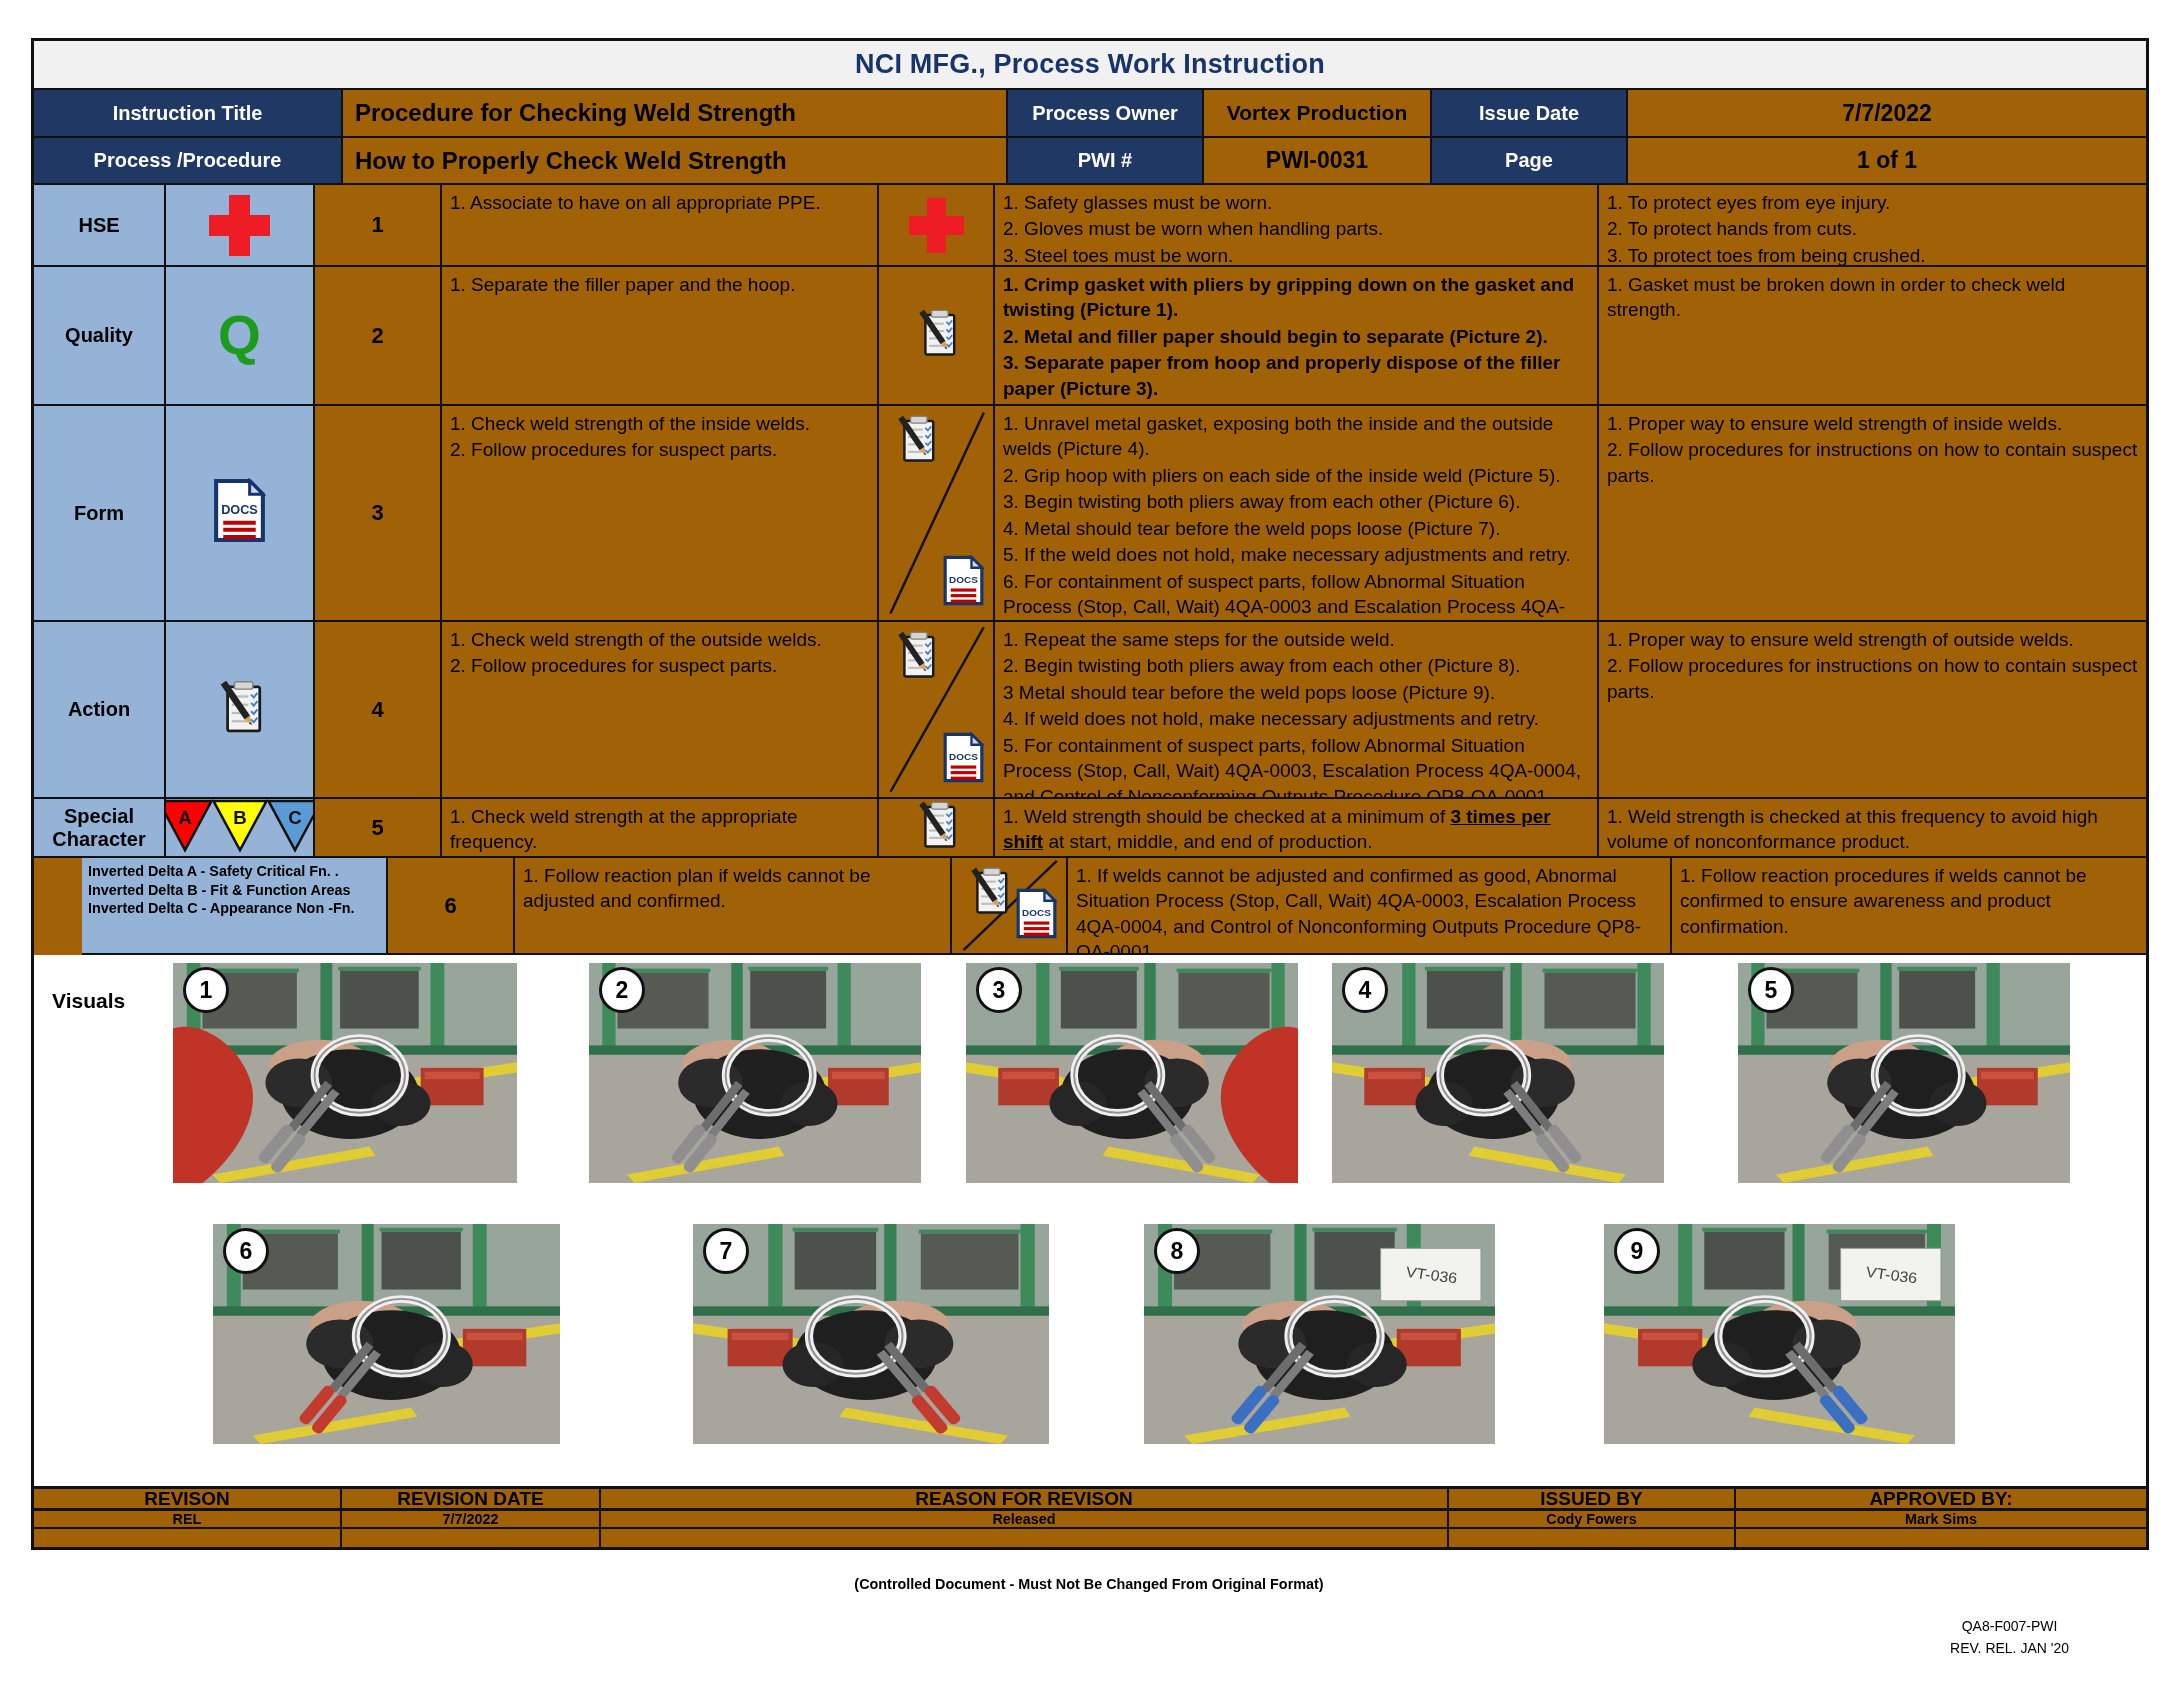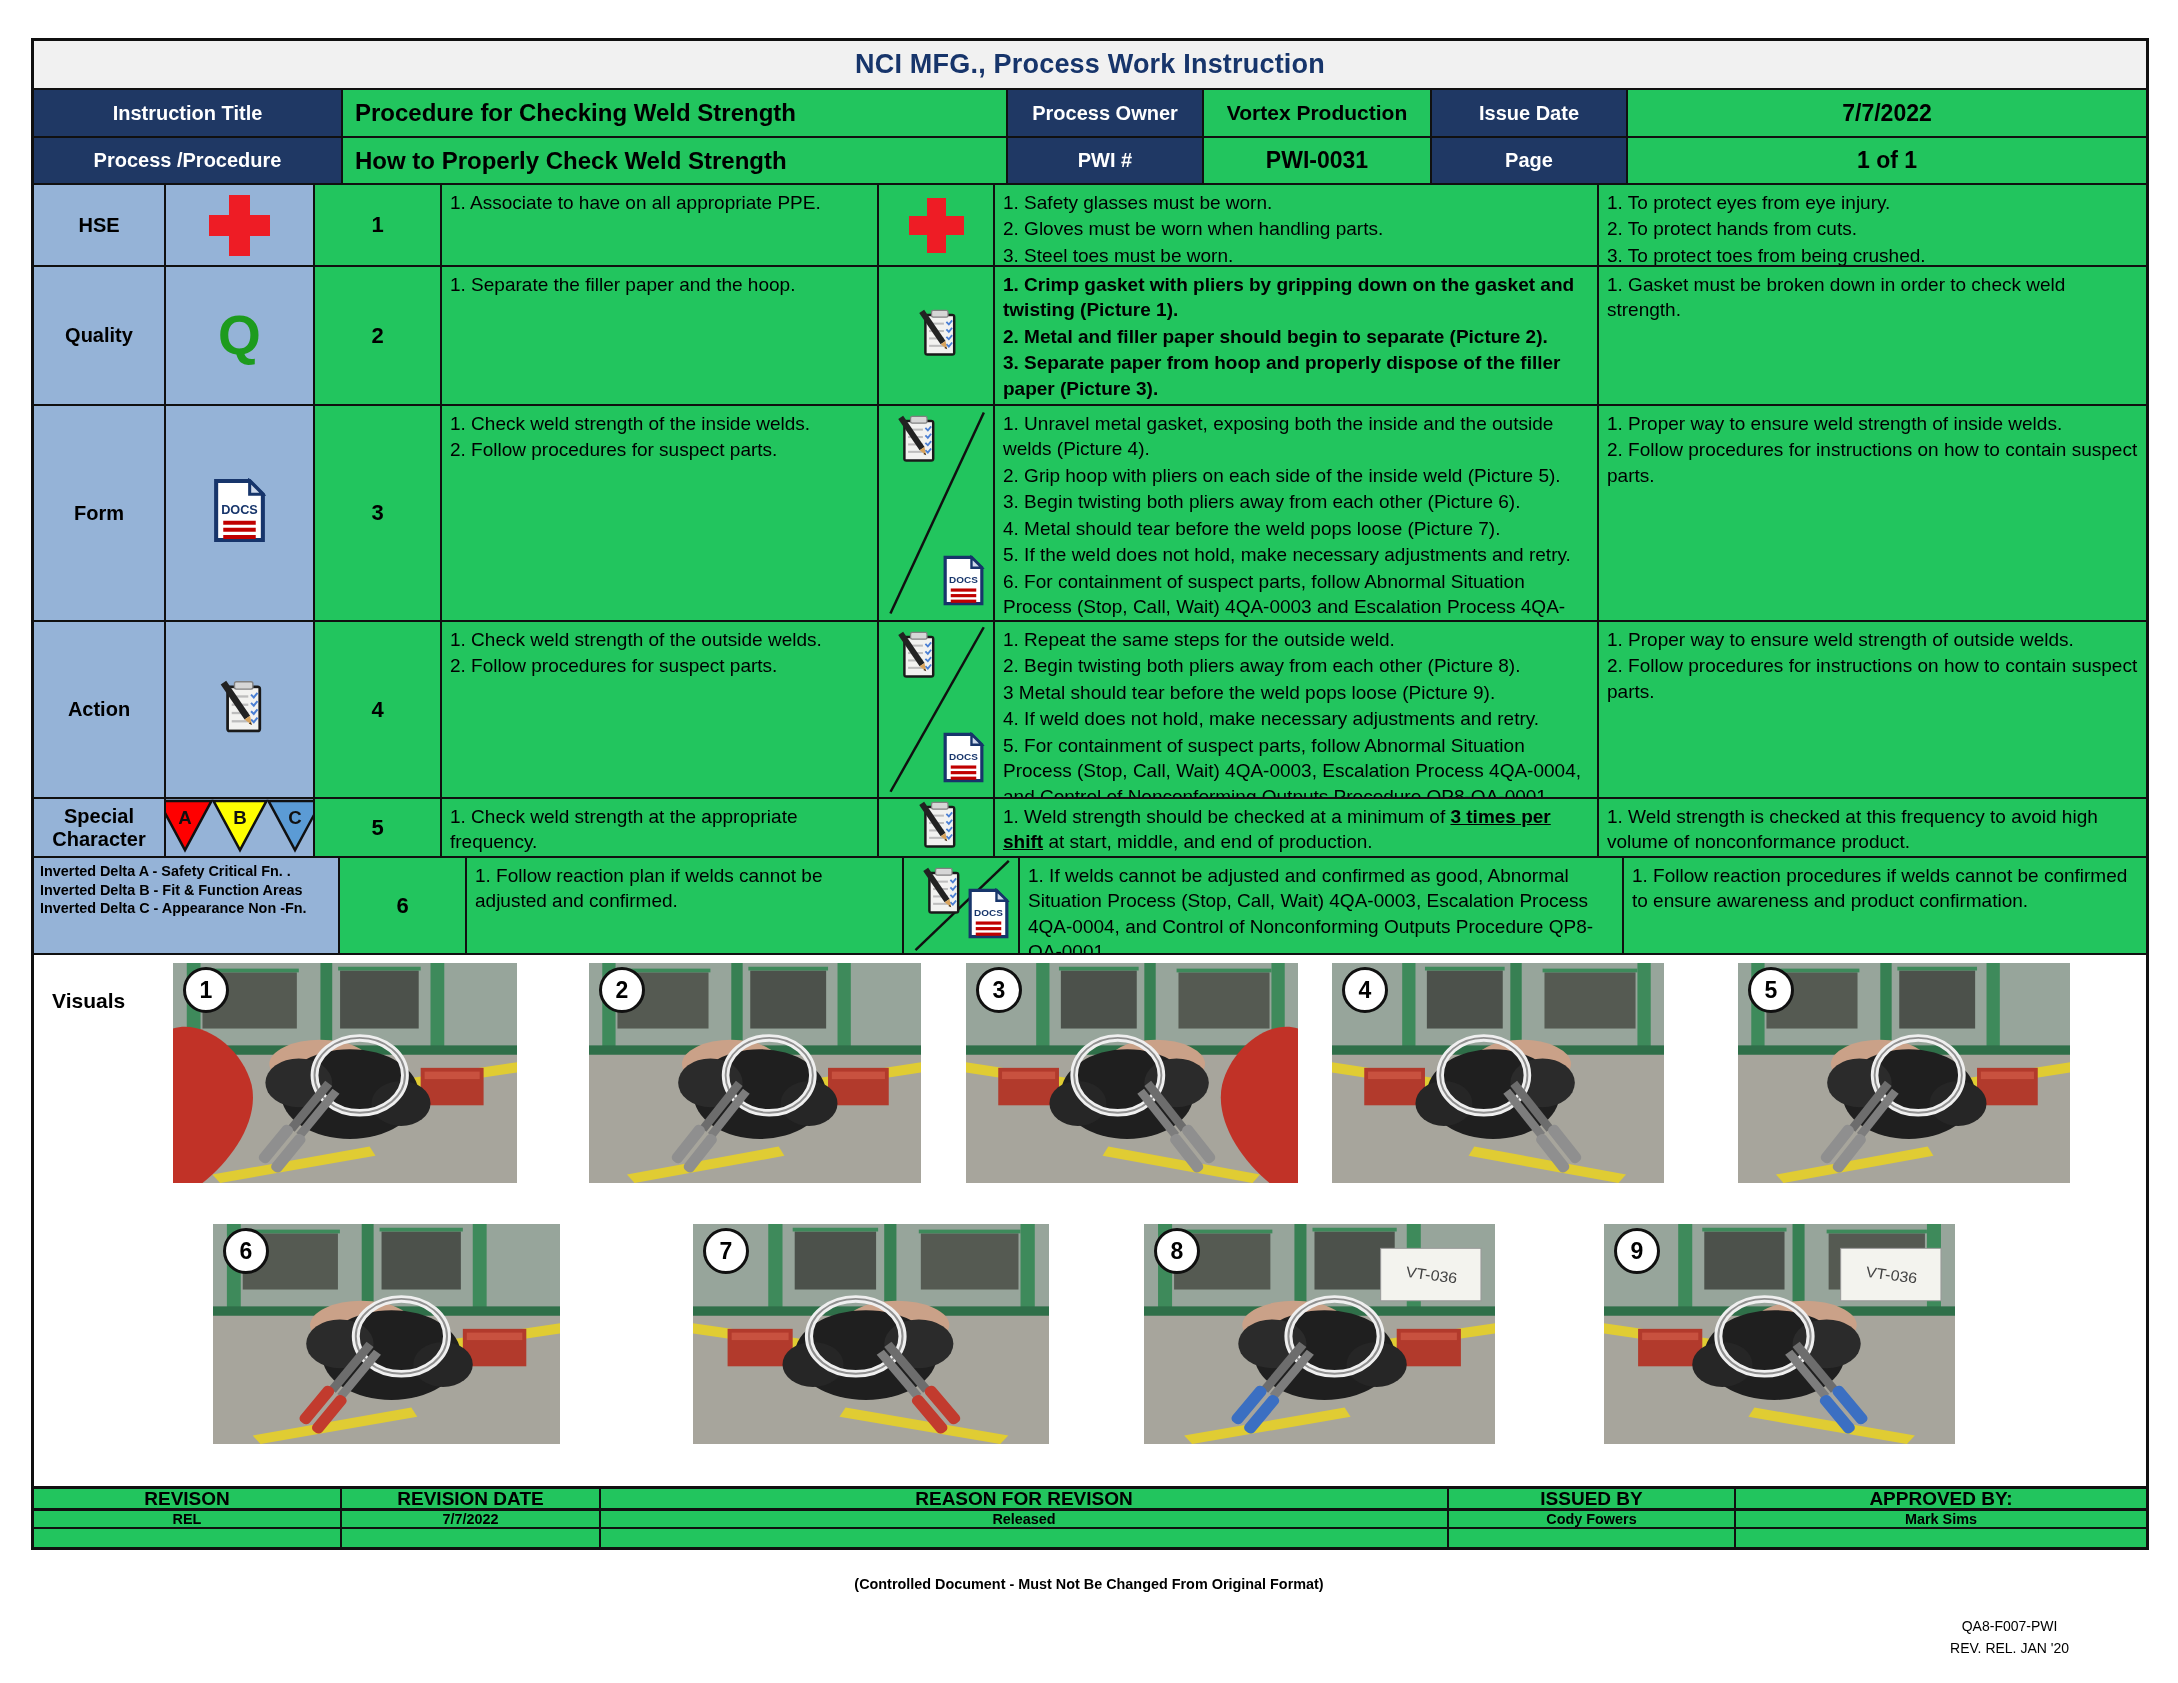--- a/index.html
+++ b/index.html
@@ -1,19 +1,19 @@
 <!DOCTYPE html>
 <html><head>
 <meta charset="utf-8">
 <style>
   *{box-sizing:border-box;margin:0;padding:0}
   html,body{background:#fff}
   body{font-family:"Liberation Sans",sans-serif;color:#000}
   .page{position:relative;width:2178px;height:1683px;background:#fff;overflow:hidden}
-  .doc{position:absolute;left:31px;top:38px;width:2118px;border:3px solid #101010;background:#22c55e}
+  .doc{position:absolute;left:31px;top:38px;width:2118px;border:3px solid #101010;background:#a16207}
   .titlebar{height:49px;background:#f1f1f1;border-bottom:2px solid #101010;display:flex;align-items:center;justify-content:center}
   .doc-title{color:#17356b;font-weight:bold;font-size:27px;letter-spacing:0.2px}
   .hrow{display:flex}
   .hrow1{height:48px}.hrow2{height:47px}
   .hcell{border-right:2px solid #101010;border-bottom:2px solid #101010;display:flex;align-items:center;justify-content:center;overflow:hidden}
   .hcell.last{border-right:none}
   .navy{background:#1f3864;color:#fff;font-weight:bold;font-size:20px;text-align:center}
   .val{font-weight:bold;font-size:21px}
   .val.big{font-size:23px}
   .val.left{justify-content:flex-start;padding-left:12px;font-size:24px}
@@ -336,21 +336,21 @@
     </g>
   </svg></div>
           </div>
           <div class="c cw-key txtcell">
             <div class="ln"><span>1. Weld strength should be checked at a minimum of </span><span style="font-weight: bold; text-decoration: underline;">3 times per shift</span><span> at start, middle, and end of production.</span></div>
           </div>
           <div class="c cw-rsn last txtcell">
             <div class="ln">1. Weld strength is checked at this frequency to avoid high volume of nonconformance product.</div>
           </div>
         </div>
-        <div class="trow" style="height: 97px;">
+        <div class="trow" style="height: 97px; padding-left: 48px;">
           <div class="c cw-sym2 legend-notes">
             <div>Inverted Delta A - Safety Critical Fn. .</div>
             <div>Inverted Delta B - Fit &amp; Function Areas</div>
             <div>Inverted Delta C  - Appearance Non -Fn.</div>
           </div>
           <div class="c cw-step stepnum">6</div>
           <div class="c cw-work txtcell">
             <div class="ln">1. Follow reaction plan if welds cannot be adjusted and confirmed.</div>
           </div>
           <div class="c cw-symb symcell">

